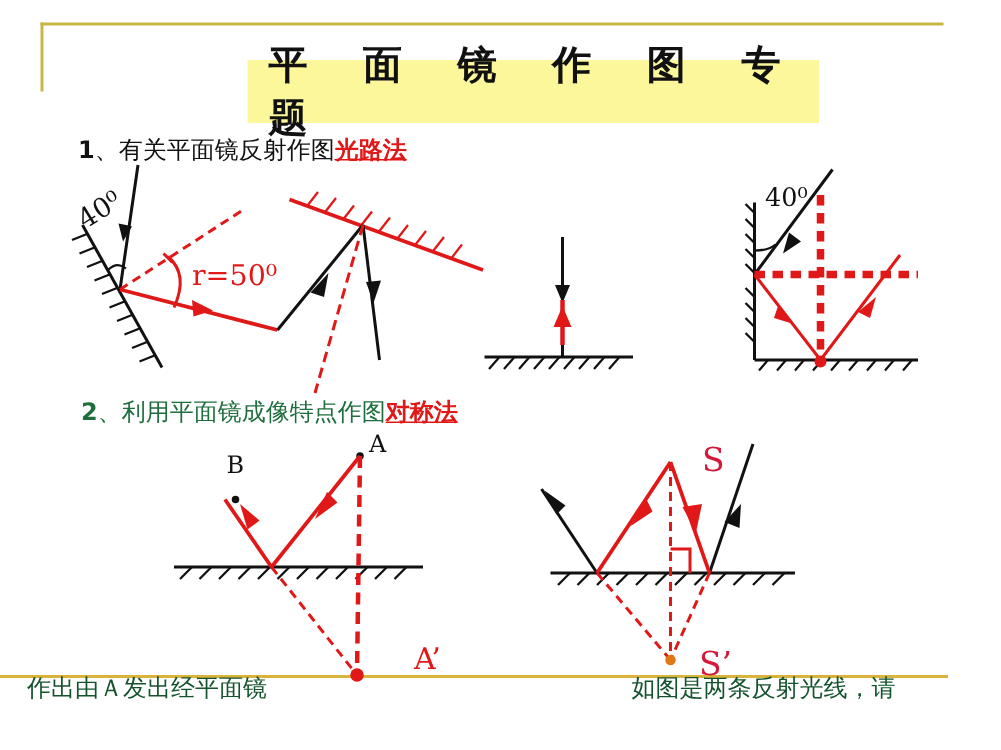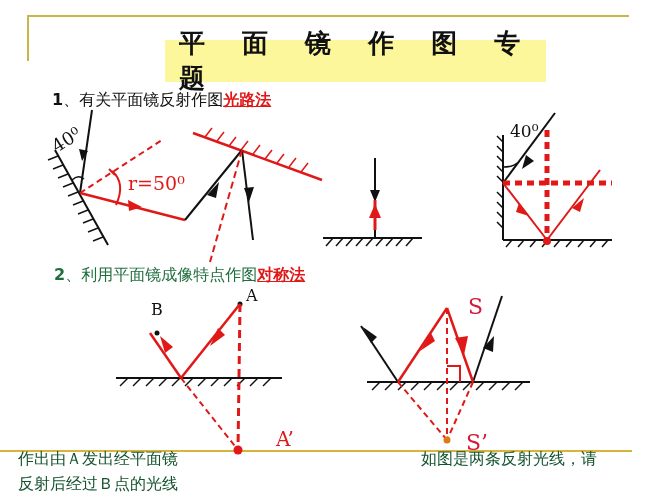--- a/index.html
+++ b/index.html
@@ -213,17 +213,16 @@
     <line x1="473" y1="382" x2="447" y2="440" stroke="#e01818" stroke-width="2" stroke-dasharray="6,4"></line>
     <polyline points="447,366 460,366 460,382" fill="none" stroke="#e01818" stroke-width="2"></polyline>
     <circle cx="447" cy="440" r="3.5" fill="#e07818"></circle>
     <text x="468" y="314" font-size="22" class="lbl-serif" fill="#d41a3a">S</text>
     <text x="466" y="450" font-size="22" class="lbl-serif" fill="#d41a3a">S’</text>
   </g>
 </svg>
 
 <div class="caption cap-left">
   <div>作出由Ａ发出经平面镜</div>
-  <div>反射后经过Ｂ点的光线</div>
 </div>
 <div class="caption cap-right">
   <div>如图是两条反射光线，请</div>
 </div>
 
 </body></html>

